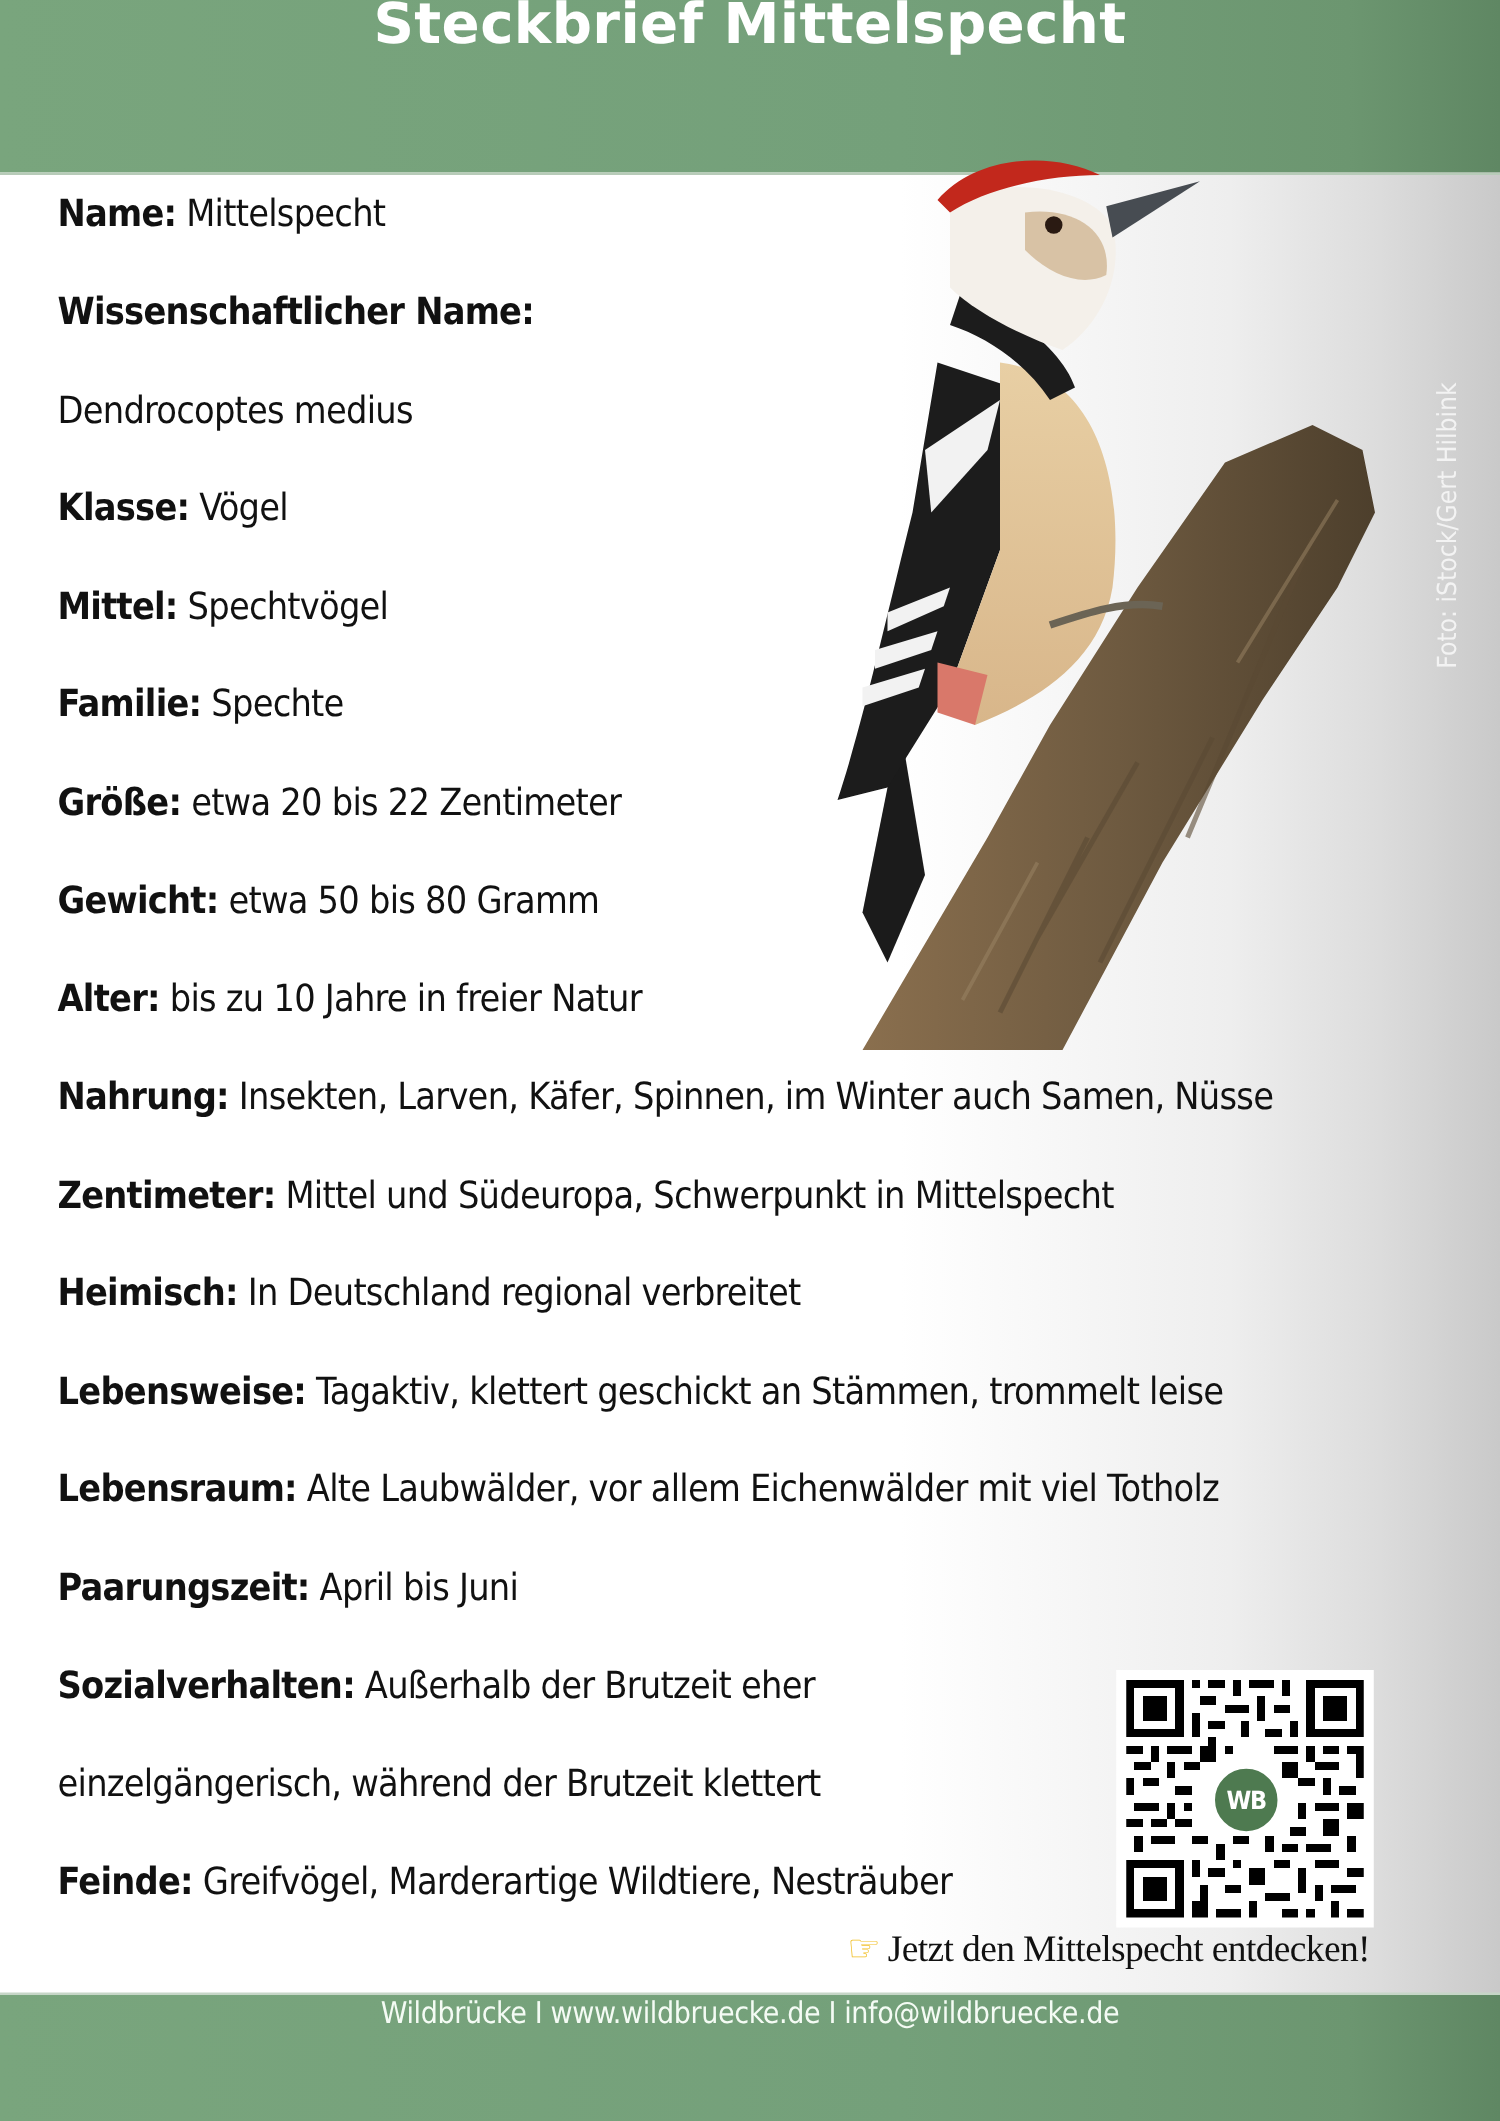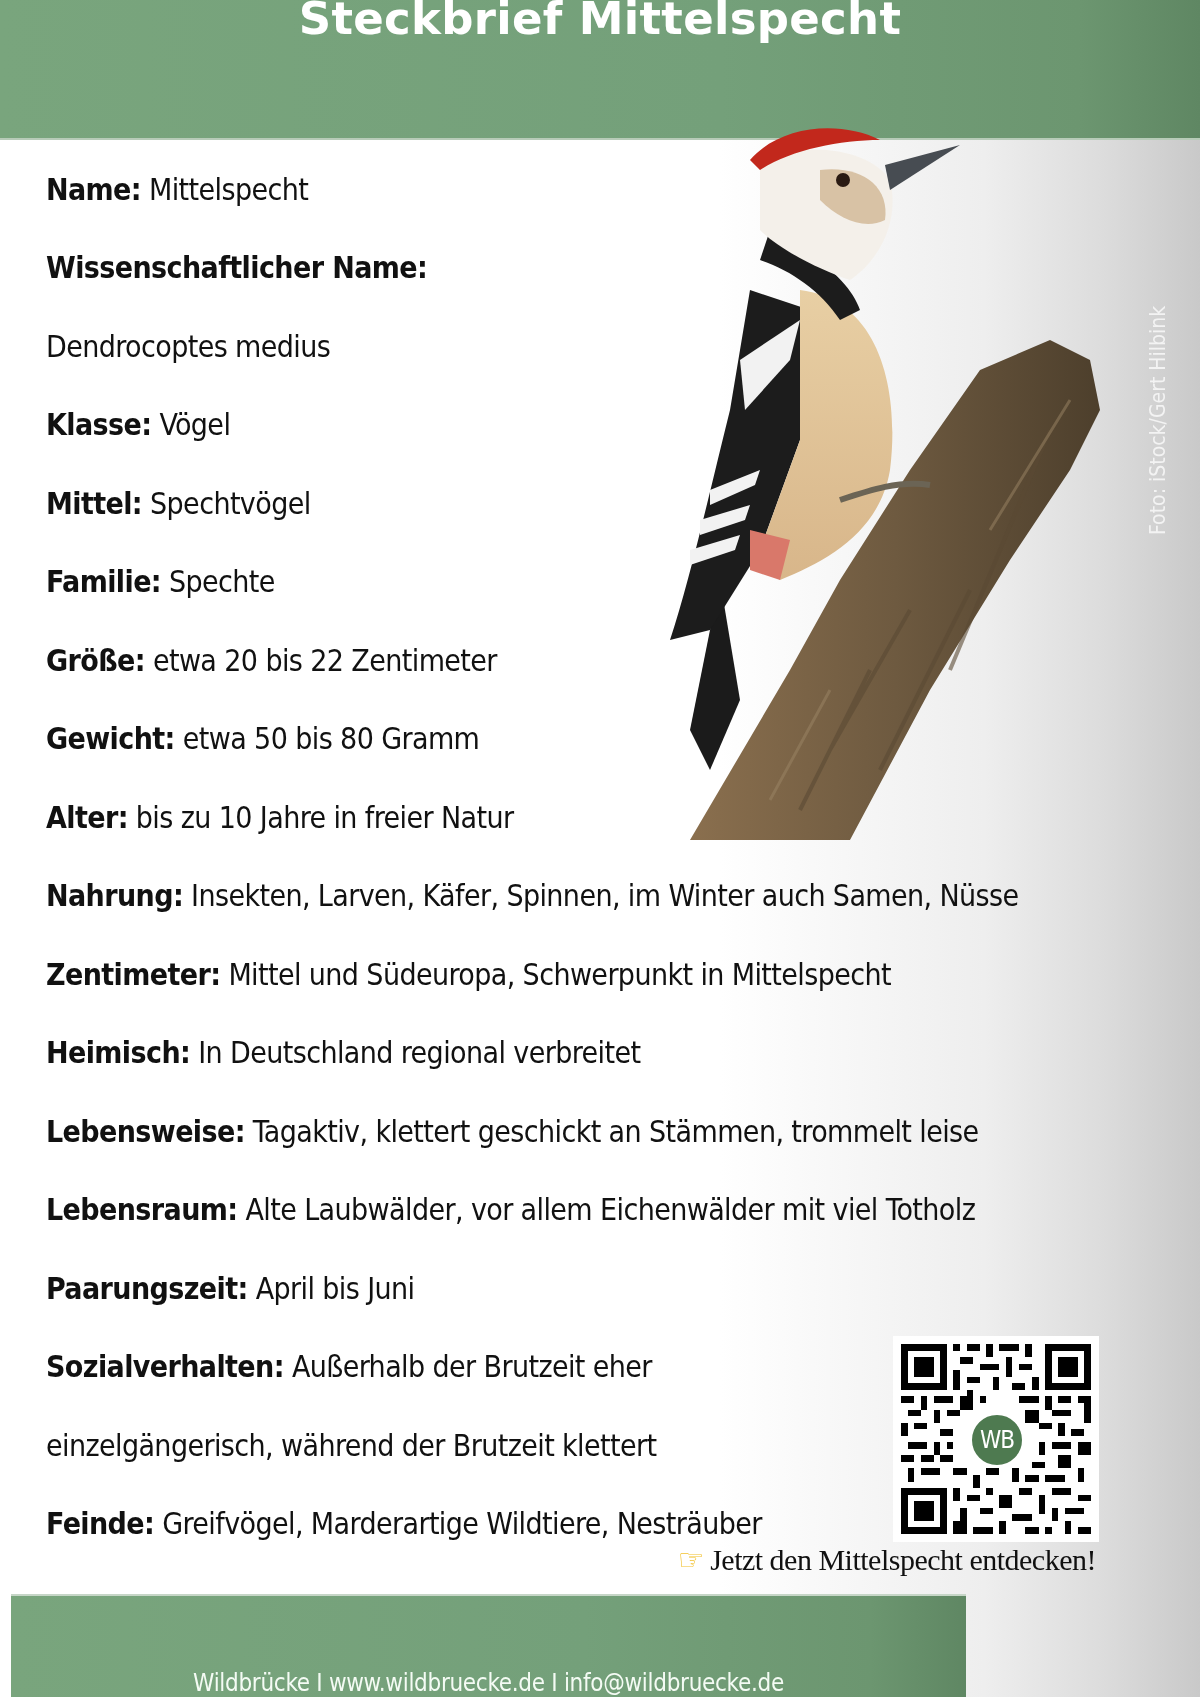--- a/index.html
+++ b/index.html
@@ -18,55 +18,55 @@
     }
     .header h1 {
       color: #ffffff; font-weight: bold; font-size: 45px; letter-spacing: 0.3px;
       font-family: "DejaVu Sans", sans-serif; margin-top: -8px;
     }
     .fact-list { position: absolute; left: 46px; top: 152px; width: 1110px; }
     .fact {
       position: absolute; left: 0; white-space: nowrap;
       font-size: 30px; line-height: 40px; color: #111;
       font-family: "DejaVu Sans Condensed", "DejaVu Sans", sans-serif;
-      font-stretch: condensed; letter-spacing: -0.6px; margin-top: 18px;
+      font-stretch: condensed; letter-spacing: -0.6px;
     }
     .fact .label { font-weight: bold; }
     .photo {
       position: absolute; left: 650px; top: 110px; width: 480px; height: 730px;
     }
     .credit {
       position: absolute; left: 1146px; top: 265px;
       transform-origin: left top; transform: rotate(-90deg) translate(-270px, 0);
       color: #f3f3f3; font-size: 21px; white-space: nowrap; width: 270px;
       font-family: "DejaVu Sans Condensed", "DejaVu Sans", sans-serif;
     }
     .qr-box {
       position: absolute; left: 893px; top: 1336px; width: 206px; height: 206px;
       background: #fff; padding: 8px;
     }
     .qr-box svg { display: block; width: 190px; height: 190px; }
     .wb-badge {
       position: absolute; left: 76px; top: 76px; width: 56px; height: 56px;
       border-radius: 50%; background: #4e7a50; border: 3px solid #fff;
-      color: #fff; font-weight: normal; font-size: 24px;
+      color: #fff; font-weight: bold; font-size: 20px;
       display: flex; align-items: center; justify-content: center;
       font-family: "DejaVu Sans Condensed", "DejaVu Sans", sans-serif; letter-spacing: -1px;
     }
     .cta {
       position: absolute; right: 104px; top: 1540px; font-size: 30px; line-height: 40px;
       white-space: nowrap; color: #111; letter-spacing: -0.5px;
       font-family: Liberation Serif, serif;
     }
     .cta .hand { color: #f2c230; font-size: 30px; margin-right: 6px; }
     .footer {
-      position: absolute; left: 11px; top: 1594px; width: 955px; height: 103px;
+      position: absolute; left: 0; top: 1594px; width: 1200px; height: 103px;
       background: linear-gradient(90deg, #79a57d 0%, #74a07a 60%, #6c9670 90%, #5f8763 100%);
       border-top: 2px solid #c6d6c7;
-      display: flex; align-items: flex-end; justify-content: center;
+      display: flex; align-items: flex-start; justify-content: center;
     }
     .footer span {
       color: #f4fbf4; font-size: 24px; letter-spacing: -0.3px;
       font-family: "DejaVu Sans Condensed", "DejaVu Sans", sans-serif;
     }
   </style>
 </head>
 <body>
 
 <div class="header">

